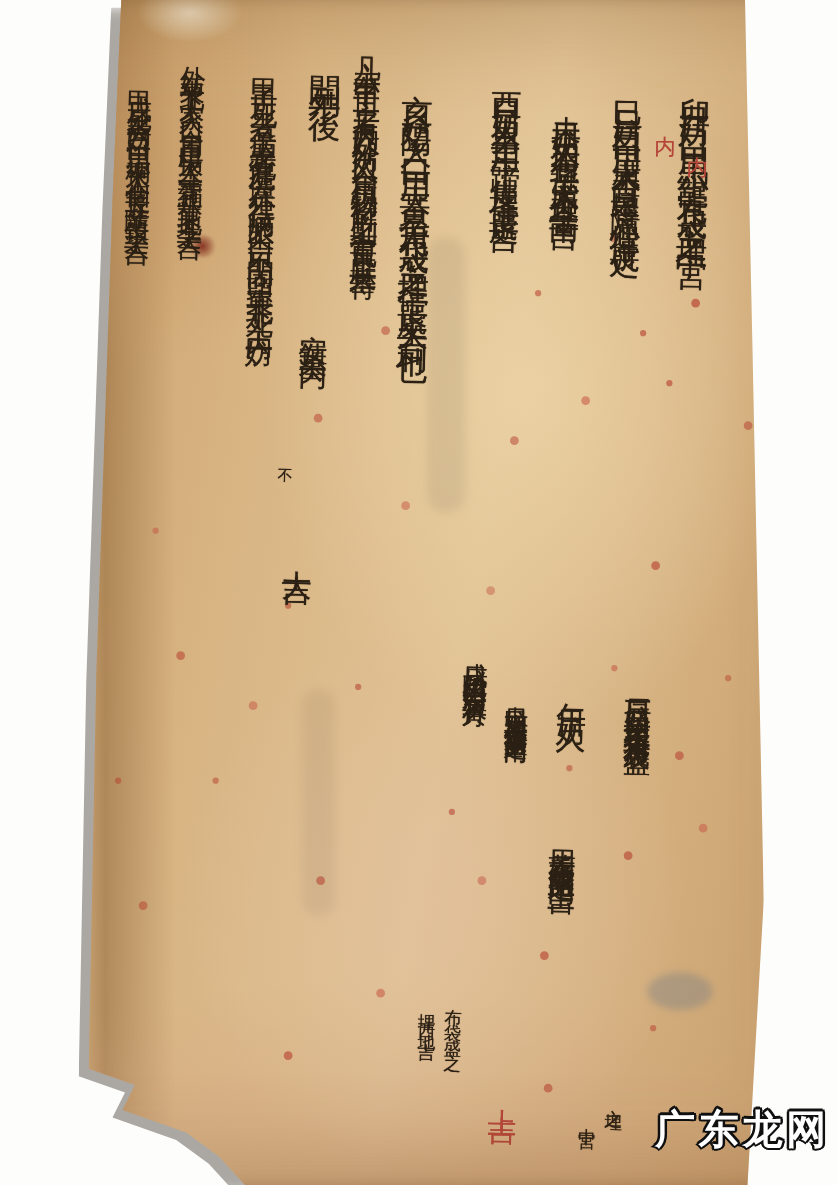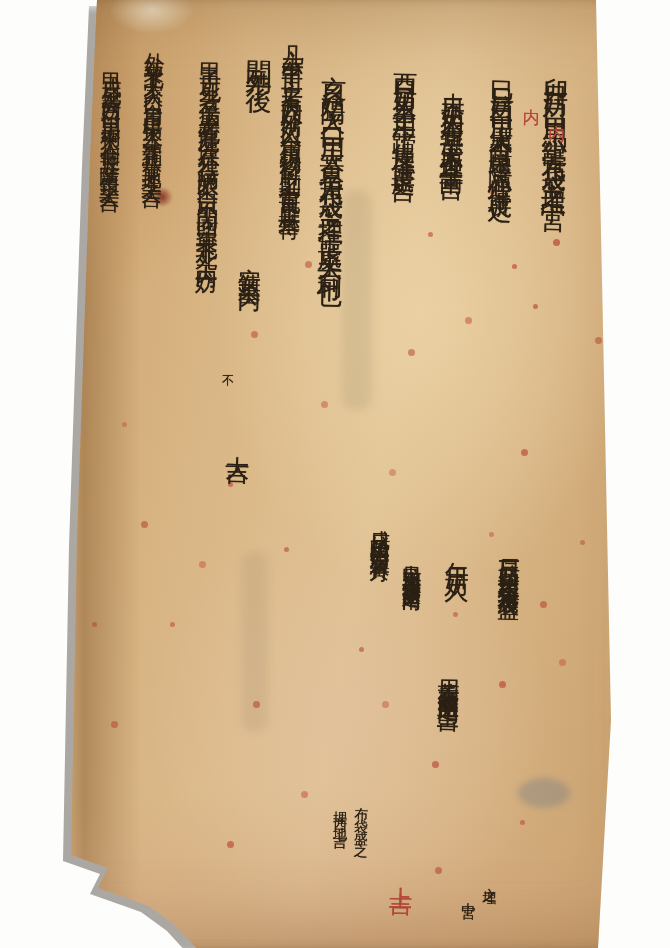--- a/index.html
+++ b/index.html
@@ -130,13 +130,14 @@
       <div class="col c11c">大吉</div>
       <div class="col c12">甲子日死者卒病患者死屍僵在外得病眼不合口不閉回頭東北下死主内妨</div>
       <div class="col sm c12s">不</div>
       <div class="col c13">外妨東北下人家人一口合用白楊木人三寸青絹八寸東北埋之大吉</div>
       <div class="col c14">甲戌日死者内妨二口用赤桐木人二個長五寸隨喪鎮之大吉</div>
       <div class="col red r1">内</div>
       <div class="col red r2">内</div>
     </div>
   </div>
 
+  <div class="watermark">广东龙网</div>
 </div>
 
 </body></html>

